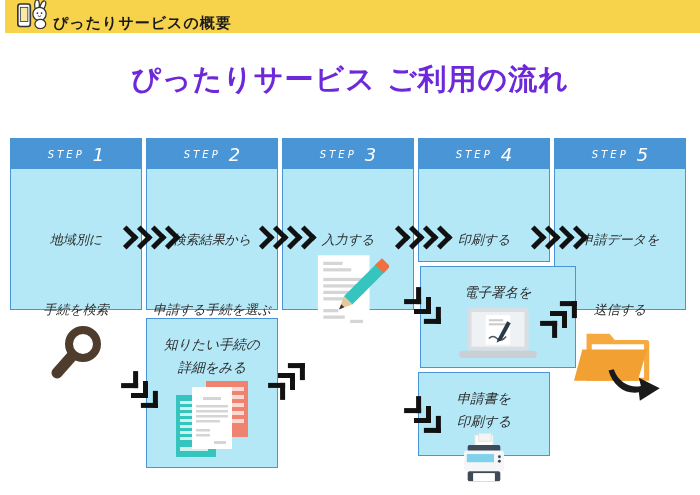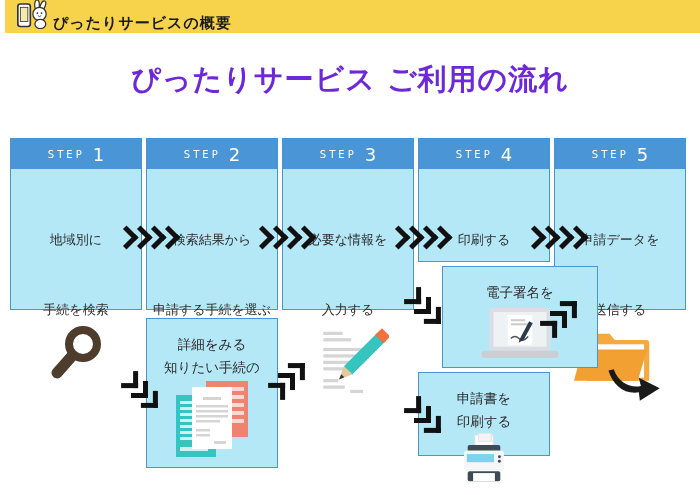--- a/index.html
+++ b/index.html
@@ -18,21 +18,21 @@
   .topbar-title{font-size:15px;font-weight:700;letter-spacing:1px;color:#1a1a1a;}
   
   .page-title{
     position:absolute;left:0;top:60px;width:700px;text-align:center;
     font-size:29px;font-weight:700;letter-spacing:1px;color:#6d28d9;
   }
   
   .box{
     position:absolute;box-sizing:border-box;
     background:#B4E8F7;border:1.5px solid #4A95D5;
-    display:flex;flex-direction:column;align-items:center;
+    display:flex;flex-direction:column;align-items:center;font-style:italic;
   }
   .step-header{
     width:100%;height:30px;background:#4A95D5;flex:none;
     display:flex;align-items:center;justify-content:center;gap:8px;color:#fff;
   }
   .step-label{font-size:10px;letter-spacing:3px;}
   .step-number{font-size:18px;}
   .box-text{
     margin-top:12px;text-align:center;font-size:13px;line-height:1.7;color:#2b2b2b;
   }
@@ -40,21 +40,21 @@
   .sub-text{margin-top:14px;text-align:center;font-size:13.5px;line-height:1.7;color:#2b2b2b;}
   .sub-text span{display:block;}
   .icon{margin-top:auto;margin-bottom:6px;display:flex;justify-content:center;flex:none;}
   
   #box-step1{left:10px;top:138px;width:132px;height:172px;}
   #box-step2{left:146px;top:138px;width:132px;height:172px;}
   #box-step3{left:282px;top:138px;width:132px;height:172px;}
   #box-step4{left:418px;top:138px;width:132px;height:124px;}
   #box-step5{left:554px;top:138px;width:132px;height:172px;}
   #box-detail{left:146px;top:318px;width:132px;height:150px;}
-  #box-sign{left:442px;top:266px;width:156px;height:102px;}
+  #box-sign{left:420px;top:266px;width:156px;height:102px;}
   #box-print{left:418px;top:372px;width:132px;height:84px;}
   
   .arrow{position:absolute;display:flex;align-items:center;}
   .chev{
     width:12px;height:12px;flex:none;
     border-top:5px solid #111;border-right:5px solid #111;
     transform:rotate(45deg);
   }
   .chev+.chev{margin-left:-3px;}
   .arrow-dr{transform:rotate(45deg);}
@@ -136,21 +136,20 @@
     </svg>
   </div>
 </div>
 
 <div class="box" id="box-step3">
   <div class="step-header">
     <span class="step-label">STEP</span>
     <span class="step-number">3</span>
   </div>
   <div class="box-text">
-    <span>必要な情報を</span>
       <span>入力する</span>
   </div>
   <div class="icon">
     <svg viewBox="0 0 76 80" width="82" height="86">
       <rect x="10" y="4" width="48" height="68" fill="#FFFFFF"></rect>
       <g fill="#D5D5D5">
         <rect x="15" y="10" width="18" height="3"></rect>
         <rect x="15" y="16" width="26" height="3"></rect>
         <rect x="15" y="25" width="38" height="3"></rect>
         <rect x="15" y="31" width="38" height="3"></rect>
@@ -211,22 +210,22 @@
       <path d="M12 12 h22 l5 6 h30 a3 3 0 0 1 3 3 v36 h-60 z" fill="#F5A93F"></path>
       <rect x="17" y="22" width="50" height="32" fill="#ffffff"></rect>
       <path d="M8 27 h62 l-9 30 h-61 z" fill="#F2A032"></path>
       <path d="M38 46 C 43 60, 55 64, 64 62 L62 54 L82 64 L63 76 L62 68 C 48 70, 37 61, 33 47 Z" fill="#1A1A1A"></path>
     </svg>
   </div>
 </div>
 
 <div class="box" id="box-detail">
   <div class="sub-text">
-    <span>詳細をみる</span>
-      <span>知りたい手続の</span>
+    <span>知りたい手続の</span>
+      <span>詳細をみる</span>
   </div>
   <div class="icon">
     <svg viewBox="0 0 100 88" width="100" height="88">
       <rect x="44" y="2" width="42" height="56" fill="#EF8370"></rect>
       <g fill="#FBD9D2">
         <rect x="48" y="8" width="34" height="4"></rect>
         <rect x="48" y="16" width="34" height="4"></rect>
         <rect x="48" y="24" width="34" height="4"></rect>
         <rect x="48" y="32" width="34" height="4"></rect>
         <rect x="48" y="40" width="34" height="4"></rect>

